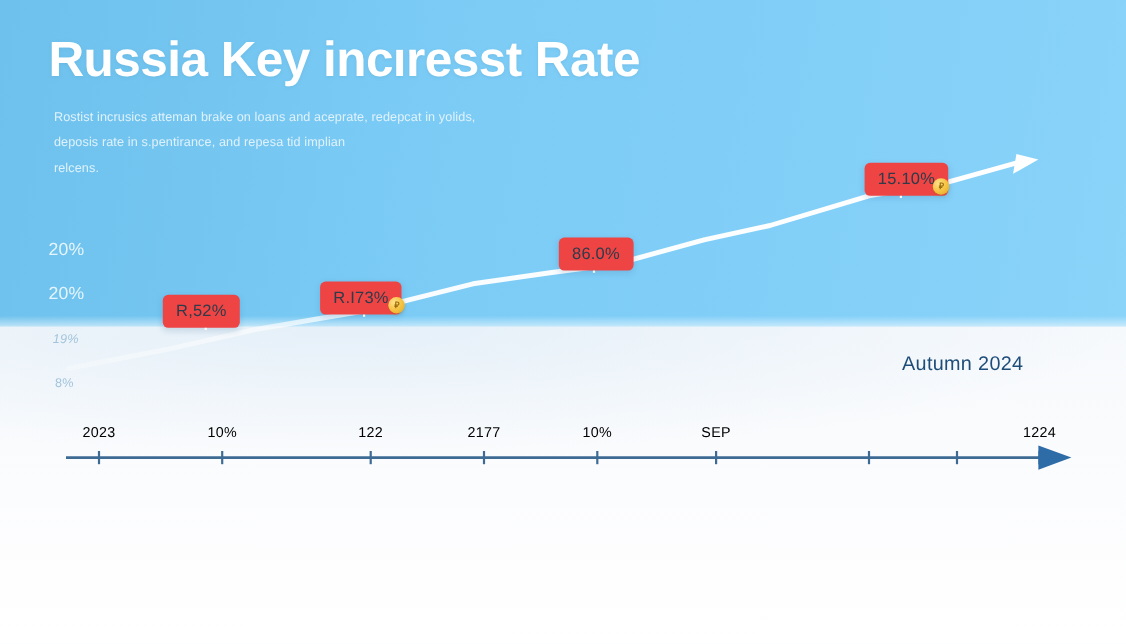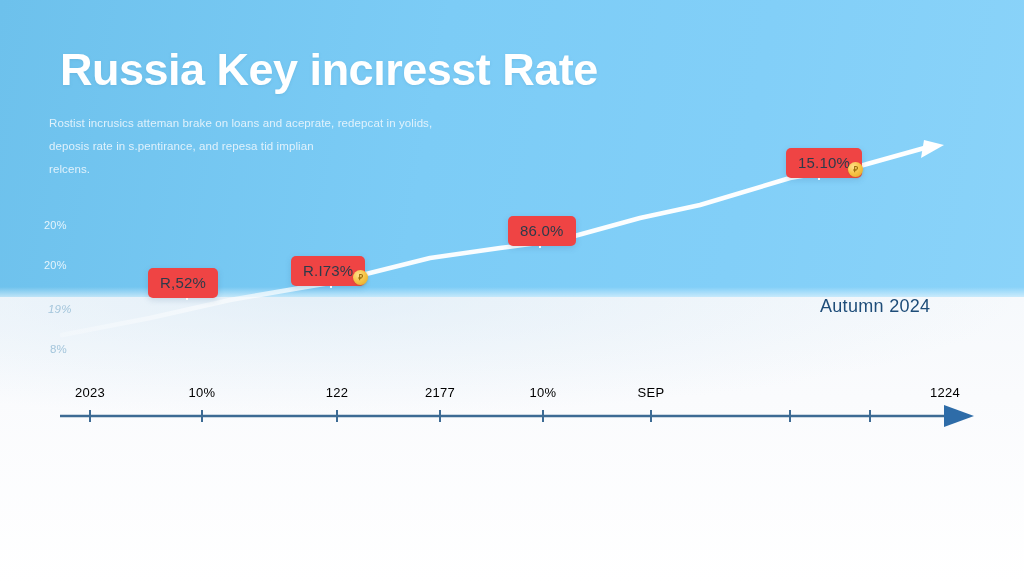--- a/index.html
+++ b/index.html
@@ -57,21 +57,21 @@
   }
 
   
   .header {
     position: absolute;
     left: 44px;
     top: 30px;
     width: 700px;
   }
   .chart-title {
-    margin: 16px;
+    margin: 0;
     font-size: 45px;
     line-height: 1.06;
     font-weight: 700;
     color: #ffffff;
     letter-spacing: -0.5px;
     text-shadow: 0 1px 3px rgba(80,150,190,0.25);
     white-space: nowrap;
   }
   .chart-subtitle {
     margin: 18px 0 0 5px;
@@ -89,21 +89,21 @@
   .y-axis {
     position: absolute;
     left: 0;
     top: 0;
     width: 1024px;
     height: 585px;
     pointer-events: none;
   }
   .y-tick {
     position: absolute;
-    font-size: 11px;
+    font-size: 16px;
     letter-spacing: 0.2px;
     white-space: nowrap;
   }
   .y-tick.on-sky {
     color: #ffffff;
     opacity: 0.82;
   }
   .y-tick.on-ground {
     color: #9cc0d8;
     opacity: 0.9;
@@ -236,21 +236,21 @@
         <span>86.0%</span>
       </div>
       <div class="callout-stem" style="left: 539px; top: 246px; height: 2px;"></div>
       <div class="callout" style="left: 786px; top: 148px;">
         <span>15.10%</span>
       </div>
       <div class="callout-stem" style="left: 818px; top: 178px; height: 2px;"></div>
       <div class="coin-badge" style="left: 848.4px; top: 162px;">₽</div>
     </div>
 
-  <div class="season-caption" style="left:820px; top:296px;">Autumn 2024</div>
+  <div class="season-caption" style="left:820px; top:320px;">Autumn 2024</div>
 
   <svg class="x-axis-svg" viewBox="0 0 1024 36">
     <line x1="60" y1="18" x2="946" y2="18" stroke="#3d6b94" stroke-width="2.4"></line>
     <g id="x-tick-marks">
         <line x1="90" y1="12" x2="90" y2="24" stroke="#3d6b94" stroke-width="2"></line>
         <line x1="202" y1="12" x2="202" y2="24" stroke="#3d6b94" stroke-width="2"></line>
         <line x1="337" y1="12" x2="337" y2="24" stroke="#3d6b94" stroke-width="2"></line>
         <line x1="440" y1="12" x2="440" y2="24" stroke="#3d6b94" stroke-width="2"></line>
         <line x1="543" y1="12" x2="543" y2="24" stroke="#3d6b94" stroke-width="2"></line>
         <line x1="651" y1="12" x2="651" y2="24" stroke="#3d6b94" stroke-width="2"></line>

